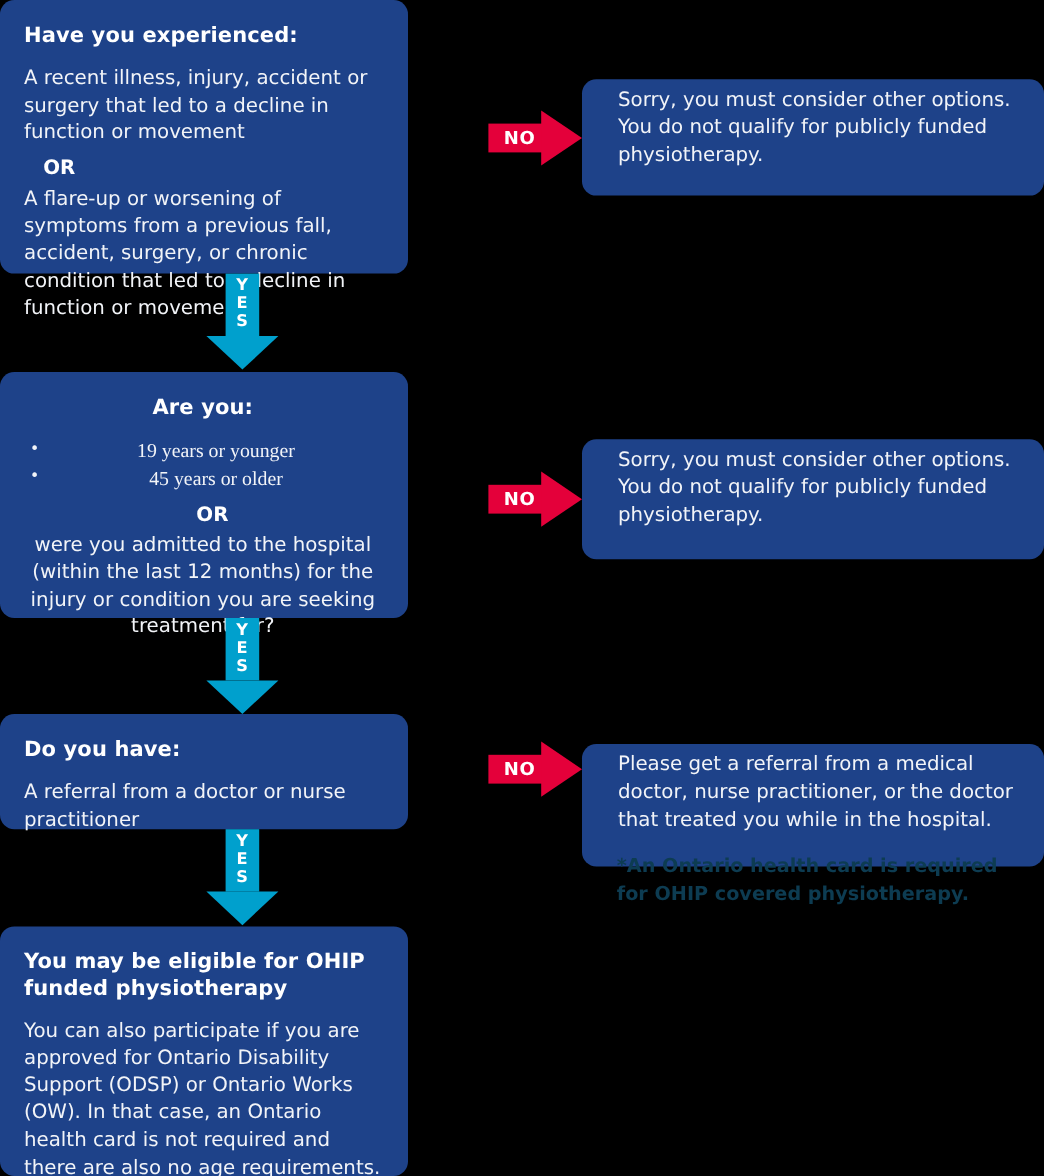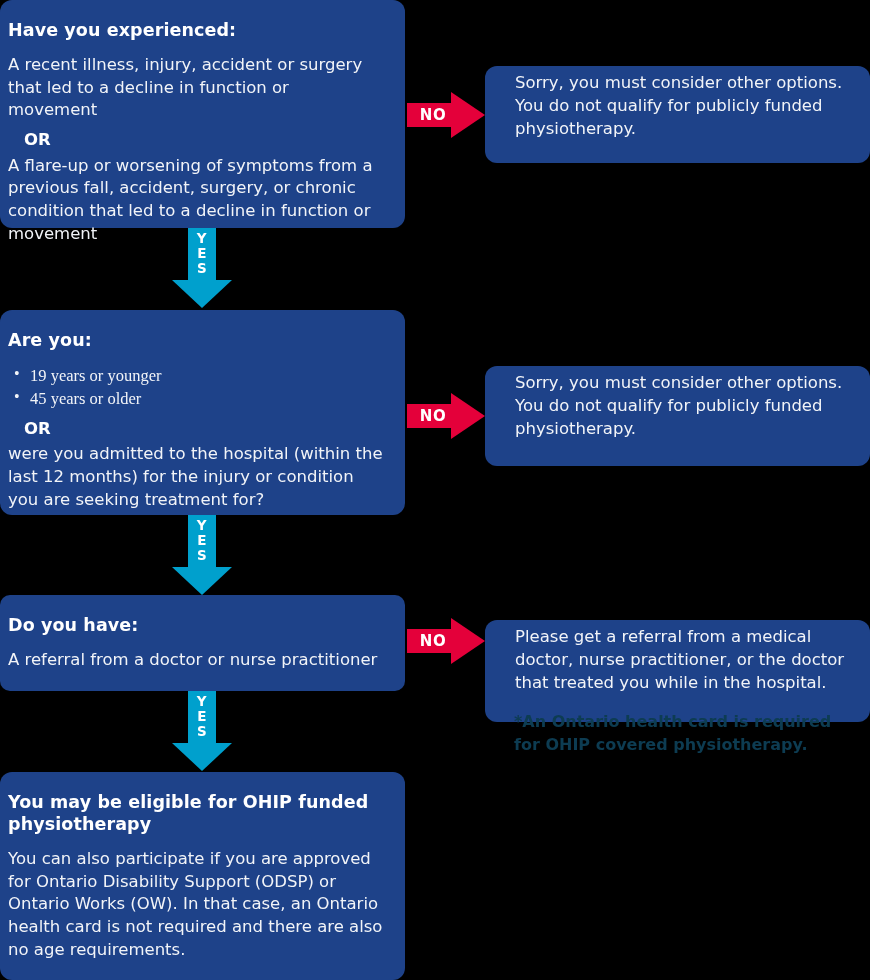--- a/index.html
+++ b/index.html
@@ -19,22 +19,22 @@
   .node {
     position: absolute;
     background: #1e4289;
     border-radius: 12px;
     box-sizing: border-box;
     color: #ffffff;
   }
 
   .q-node {
     left: 0;
-    width: 405px;
-    padding: 20px 22px 20px 8px;
+    width: 340px;
+    padding: 20px 22px 20px 20px;
   }
 
   .a-node {
     left: 485px;
     width: 385px;
     padding: 6px 22px 20px 30px;
   }
 
   .node-title {
     font-size: 17.5px;
@@ -164,23 +164,23 @@
     width: 340px;
     color: #0d3c52;
     font-size: 16px;
     line-height: 1.45;
     font-weight: bold;
   }
 
   
   #q1 { top: 0;   height: 228px; }
   #a1 { top: 66px; height: 97px; }
-  #q2 { top: 310px; height: 205px; }
+  #q2 { top: 310px; height: 205px; text-align: center; }
   #a2 { top: 366px; height: 100px; }
-  #q3 { top: 595px; height: 96px; border-radius: 10px; }
+  #q3 { top: 595px; height: 96px; }
   #a3 { top: 590px; height: 102px; margin-top: 30px; }
   #q4 { top: 772px; height: 208px; }
 
   #arrow-no-1 { top: 92px; }
   #arrow-no-2 { top: 393px; }
   #arrow-no-3 { top: 618px; }
 
   #arrow-yes-1 { top: 228px; height: 80px; }
   #arrow-yes-1 .shaft { height: 52px; }
   #arrow-yes-1 .head  { top: 52px; }

